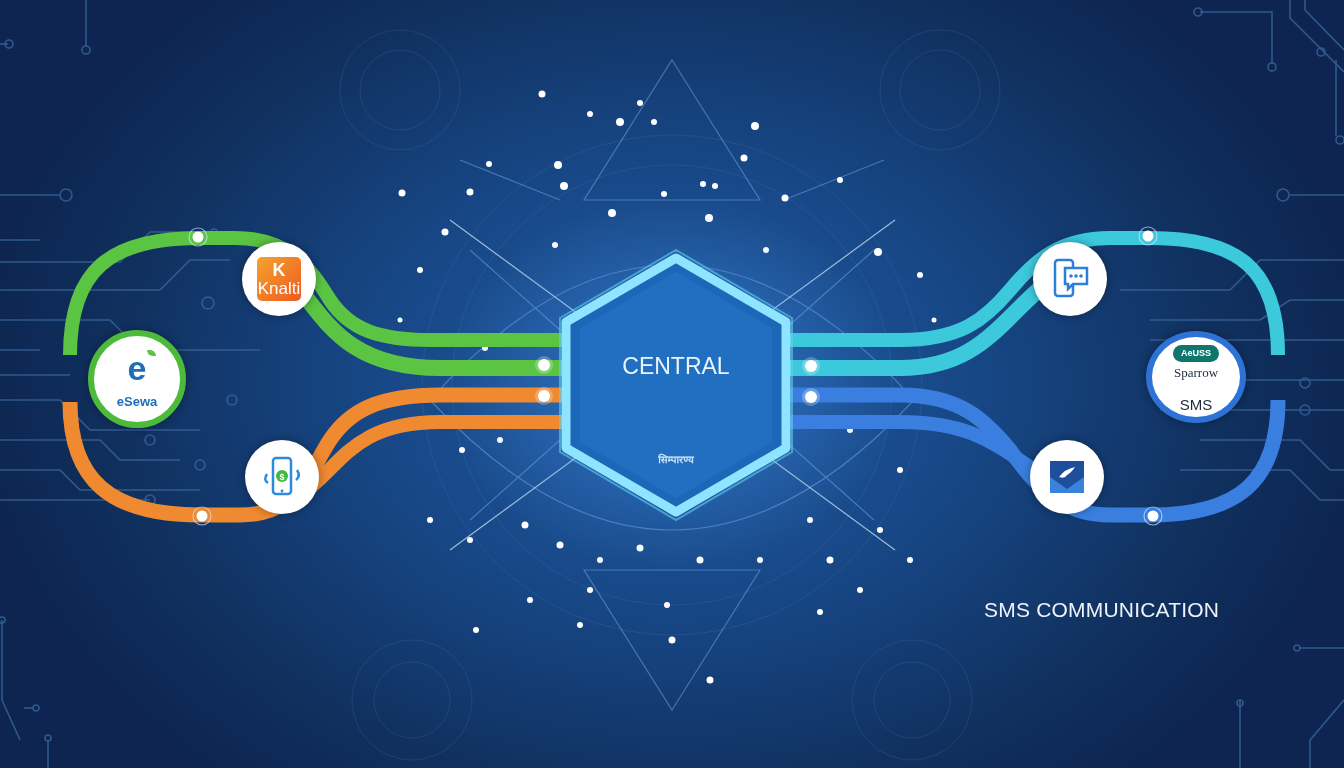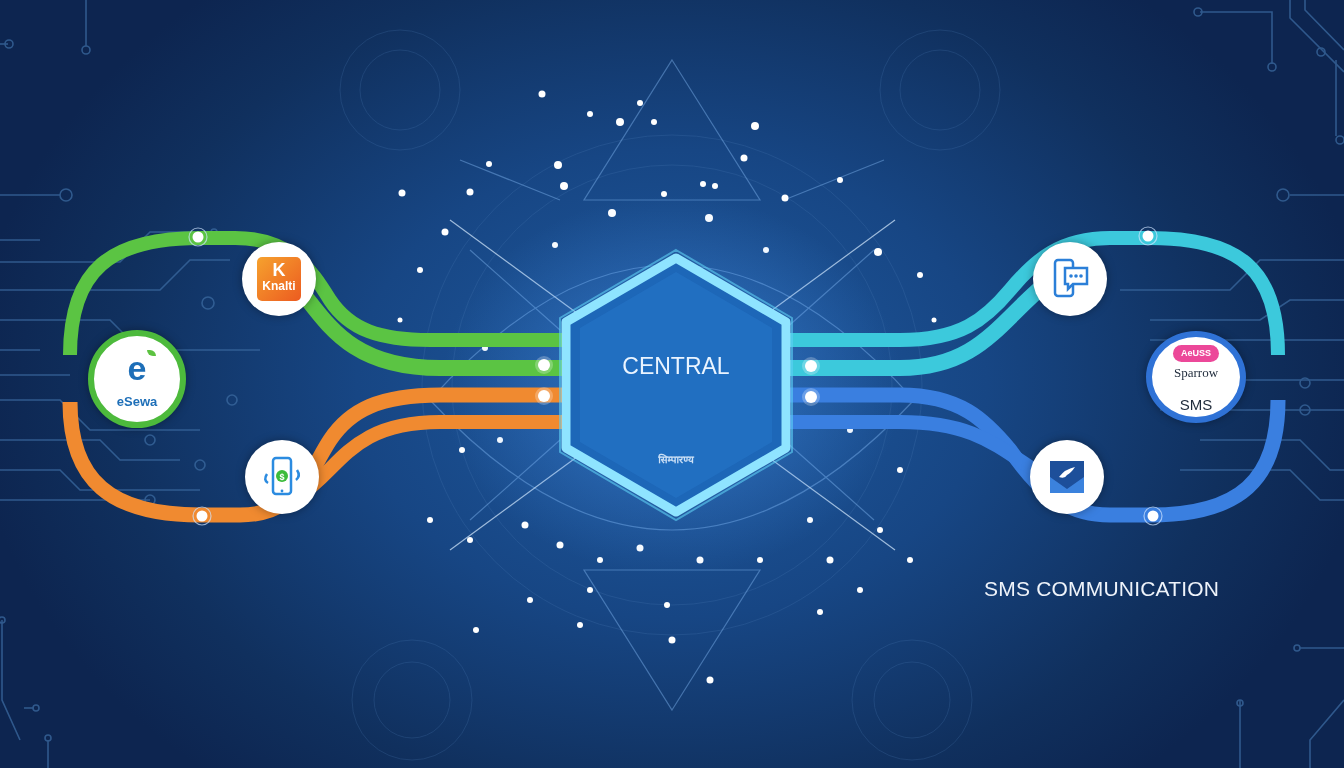--- a/index.html
+++ b/index.html
@@ -211,21 +211,21 @@
   </svg>
 
   <div style="position:absolute;left:566px;top:340px;width:220px;height:120px;">
     <div class="hex-text" style="top:12px;font-size:23px;line-height:28px;">CENTRAL</div>
     <div class="hex-text" style="top:112px;font-size:10px;opacity:.85;font-weight:bold;">सिम्पारण्य</div>
   </div>
 
   <div class="circle" style="left:242px;top:242px;width:74px;height:74px;">
     <div style="width:44px;height:44px;border-radius:5px;background:linear-gradient(135deg,#f6a22e,#ec5b20);color:#fff;text-align:center;line-height:1;">
       <div style="font-weight:bold;font-size:18px;margin-top:4px;">K</div>
-      <div style="font-size:12px;font-weight:bold;margin-top:1px;">Knalti</div>
+      <div style="font-size:17px;font-weight:normal;margin-top:1px;">Knalti</div>
     </div>
   </div>
 
   <div class="circle" style="left:88px;top:330px;width:98px;height:98px;border:6px solid #4dba3c;box-sizing:border-box;">
     <div style="text-align:center;color:#1e6fb8;line-height:1;">
       <div style="font-size:34px;font-weight:bold;position:relative;">e</div>
       <div style="font-size:13px;font-weight:bold;margin-top:10px;">eSewa</div>
     </div>
     <span style="position:absolute;left:53px;top:14px;width:9px;height:6px;background:#5cc241;border-radius:0 8px 0 8px;"></span>
   </div>
@@ -246,28 +246,28 @@
       <rect x="8" y="4" width="18" height="36" rx="3" fill="none" stroke="#2b7fd8" stroke-width="2.5"></rect>
       <path d="M18 12 H40 V28 H26 L21 33 V28 H18 Z" fill="#fff" stroke="#2b7fd8" stroke-width="2.5"></path>
       <circle cx="24" cy="20" r="1.8" fill="#2b7fd8"></circle>
         <circle cx="29" cy="20" r="1.8" fill="#2b7fd8"></circle>
         <circle cx="34" cy="20" r="1.8" fill="#2b7fd8"></circle>
     </svg>
   </div>
 
   <div class="circle" style="left:1146px;top:331px;width:100px;height:92px;border:6px solid #2f72d6;box-sizing:border-box;">
     <div style="text-align:center;line-height:1;color:#1e2a3a;">
-      <div style="display:inline-block;background:#ec4899;color:#fff;font-size:9px;font-weight:bold;padding:4px 8px;border-radius:10px;">AeUSS</div>
+      <div style="display:inline-block;background:#0f766e;color:#fff;font-size:9px;font-weight:bold;padding:4px 8px;border-radius:10px;">AeUSS</div>
       <div style="font-size:13px;margin-top:4px;font-family:Liberation Serif, serif;">Sparrow</div>
       <div style="font-size:15px;margin-top:18px;">SMS</div>
     </div>
   </div>
 
   <div class="circle" style="left:1030px;top:440px;width:74px;height:74px;">
     <svg width="44" height="44" viewBox="0 0 44 44">
       <rect x="5" y="6" width="34" height="32" fill="#1d4f9a"></rect>
       <path d="M5 22 L22 34 L39 22 V38 H5 Z" fill="#3b82dd"></path>
       <path d="M14 22 Q20 14 30 12 Q26 18 22 20 Q20 24 14 22 Z" fill="#fff"></path>
     </svg>
   </div>
 
-  <div class="label" style="left:984px;top:577px;">SMS COMMUNICATION</div>
+  <div class="label" style="left:984px;top:598px;">SMS COMMUNICATION</div>
 </div>
 
 </body></html>

